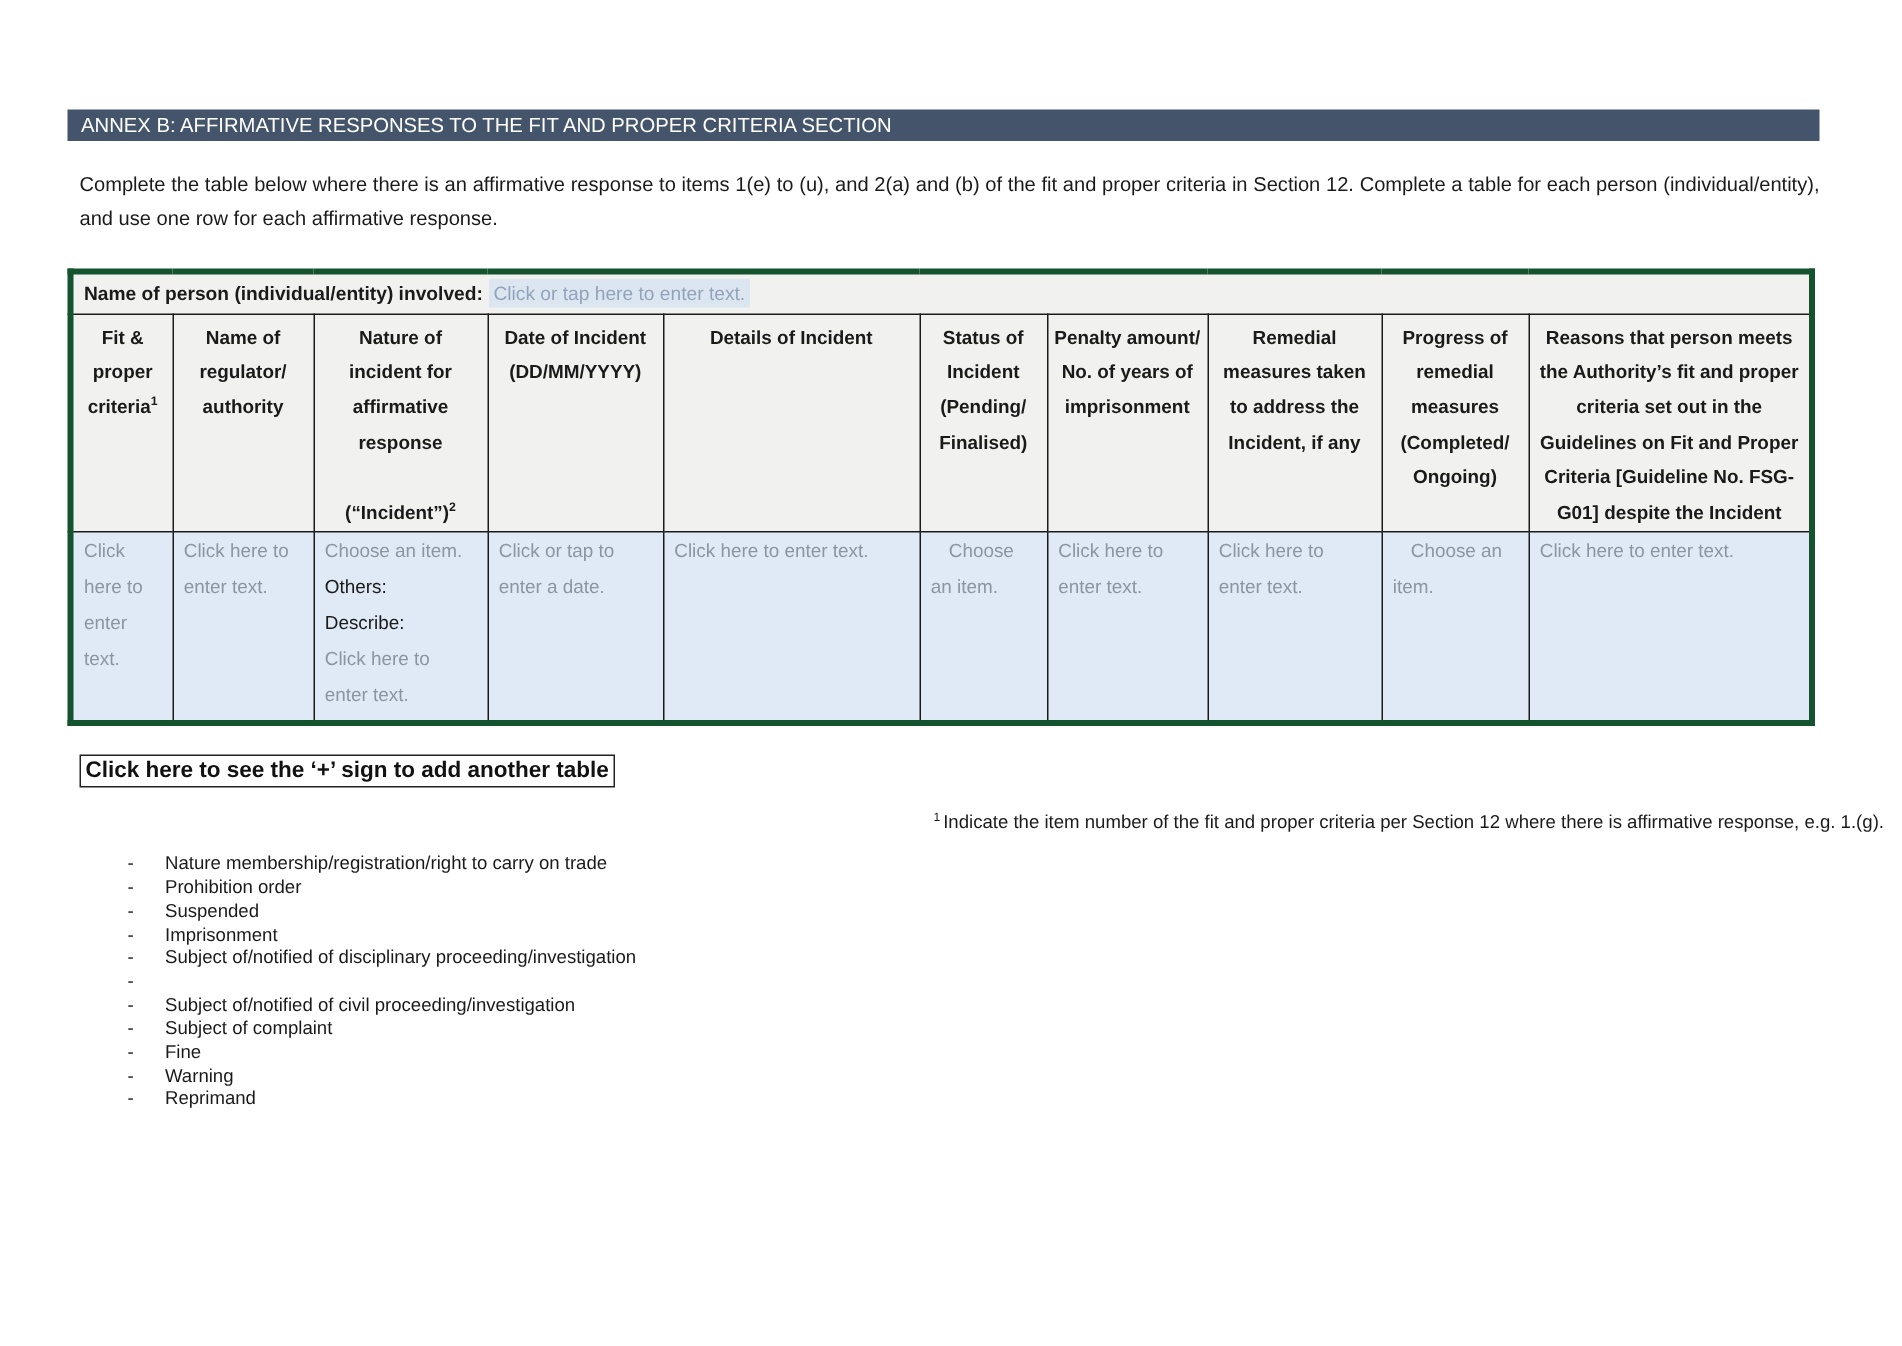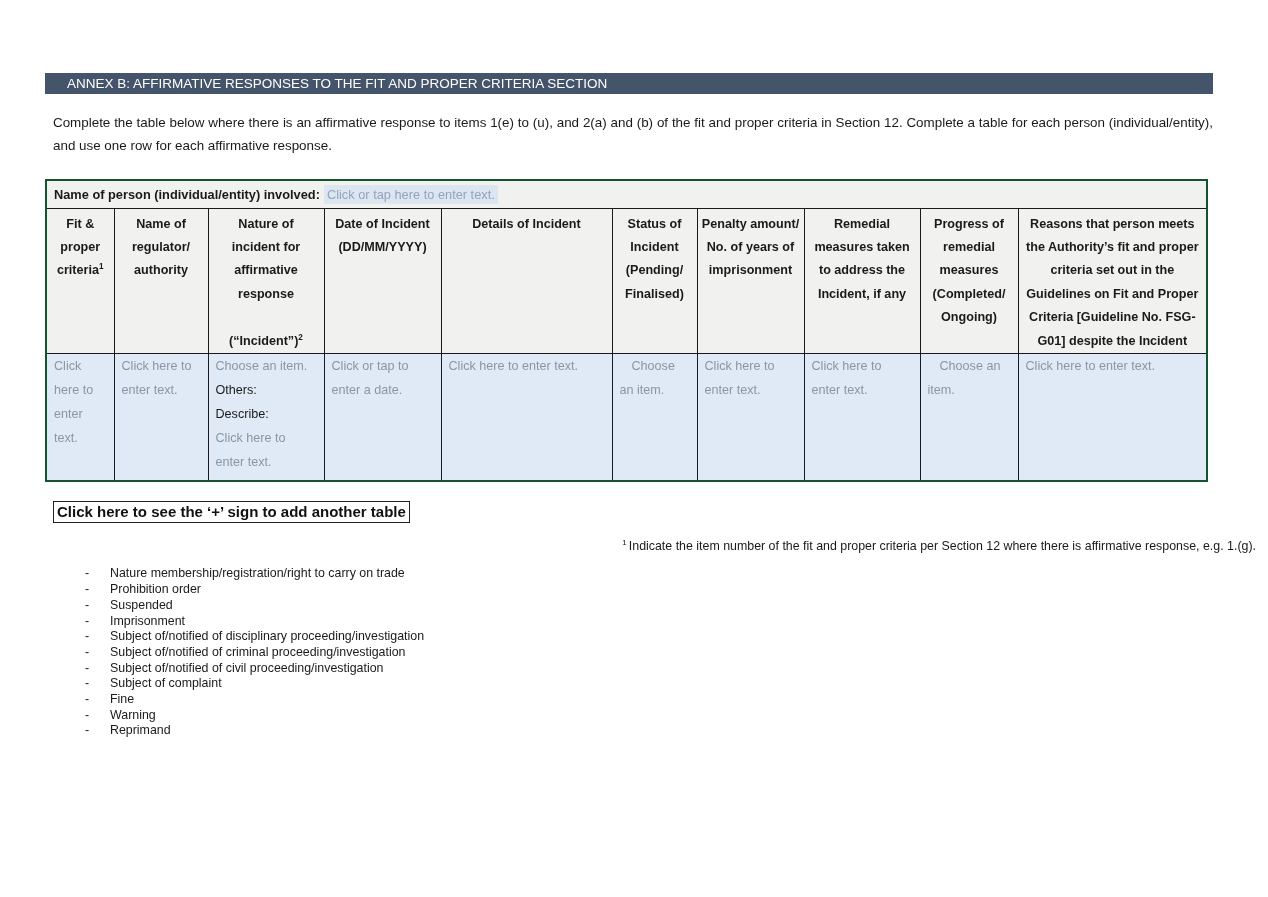--- a/index.html
+++ b/index.html
@@ -5,31 +5,31 @@
   * { box-sizing: border-box; }
   html,body { margin:0; padding:0; background:#fff; }
   body {
     width:1268px; height:897px; overflow:hidden;
     font-family:"Liberation Sans", sans-serif;
     color:#1a1a1a;
   }
   .banner {
     margin:73px 0 0 45px; width:1168px; height:21px;
     background:#44546A; color:#fff;
-    font-size:13.5px; line-height:21px; padding-left:22px;
+    font-size:13.5px; line-height:21px; padding-left:9px;
     white-space:nowrap; overflow:hidden;
   }
   .intro {
     margin:17px 0 0 53px; width:1160px;
     font-size:13.4px; line-height:23px; text-align:justify;
   }
   table.fp {
     margin:22px 0 0 45px; width:1161px;
     border-collapse:collapse; table-layout:fixed;
-    border:2px solid #14532d;
+    border:4px solid #14532d;
   }
   table.fp td, table.fp th { border:1px solid #1a1a1a; }
   tr.name-row td {
     height:28px; background:#f1f1f0;
     font-size:12.8px; padding:0 0 0 7px; vertical-align:middle;
   }
   .name-label { font-weight:bold; }
   .name-colon { font-weight:bold; }
   .name-ph {
     color:#93a3bb; background:#dce6f1; padding:2px 3px; margin-left:4px;
@@ -143,21 +143,20 @@
   <div class="cat">
       <span class="dash">-</span>
       <span>Imprisonment</span>
     </div>
   <div class="cat">
       <span class="dash">-</span>
       <span>Subject of/notified of disciplinary proceeding/investigation</span>
     </div>
   <div class="cat">
       <span class="dash">-</span>
-      <span>Subject of/notified of criminal proceeding/investigation</span>
     </div>
   <div class="cat">
       <span class="dash">-</span>
       <span>Subject of/notified of civil proceeding/investigation</span>
     </div>
   <div class="cat">
       <span class="dash">-</span>
       <span>Subject of complaint</span>
     </div>
   <div class="cat">

